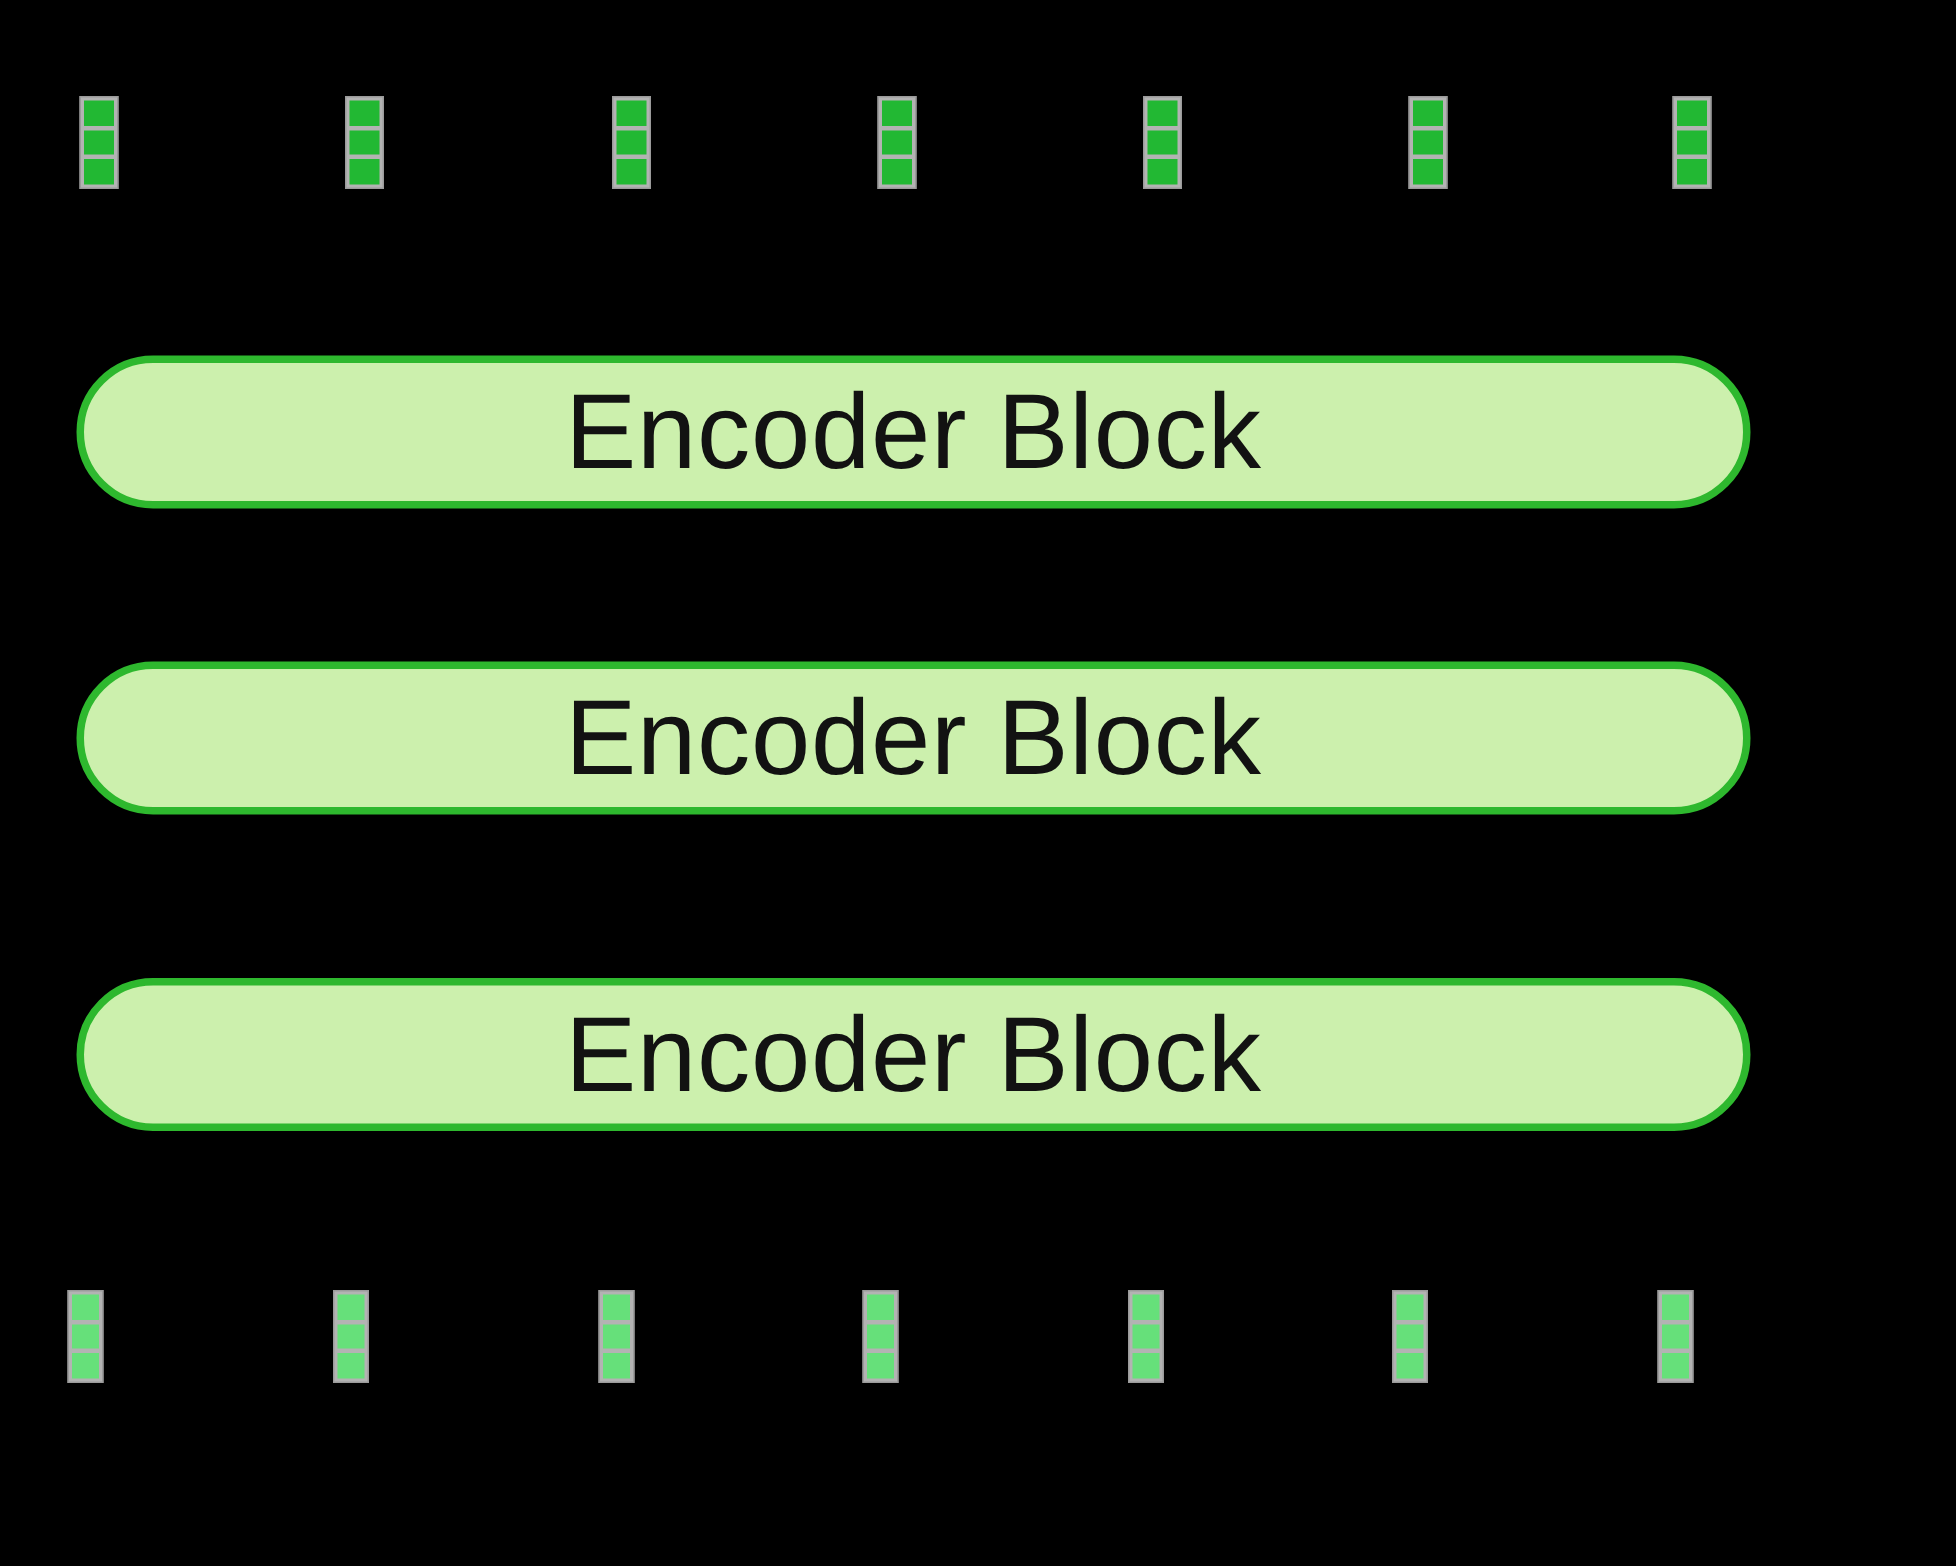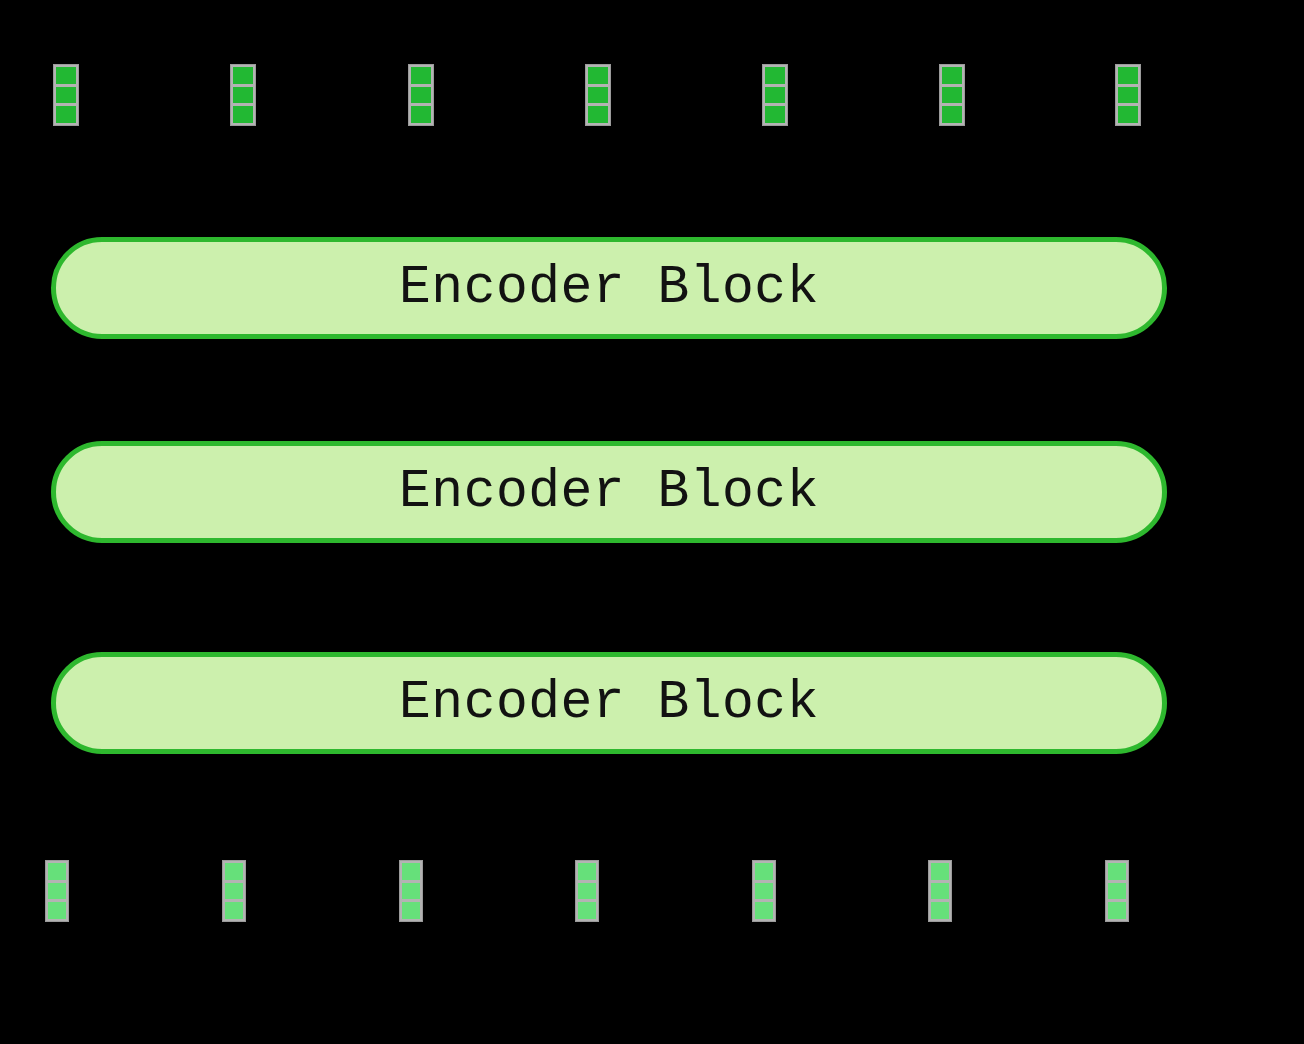--- a/index.html
+++ b/index.html
@@ -70,25 +70,25 @@
     height: 102px;
     background: #ccf0ad;
     border: 5px solid #2eb82e;
     border-radius: 52px;
     display: flex;
     align-items: center;
     justify-content: center;
   }
   .encoder-block .block-label {
     color: #121212;
-    font-size: 53px;
+    font-size: 71px;
     letter-spacing: 0.5px;
     line-height: 1;
     white-space: nowrap;
-    font-family: Liberation Mono, monospace;
+    font-family: Liberation Sans, sans-serif;
   }
 </style>
 </head>
 <body>
 
 <div id="page">
 
   <div class="token-row" id="input-row" style="top:64px;">
       <div class="token input-token" style="left: 53px;">
         <span class="cell"></span>

